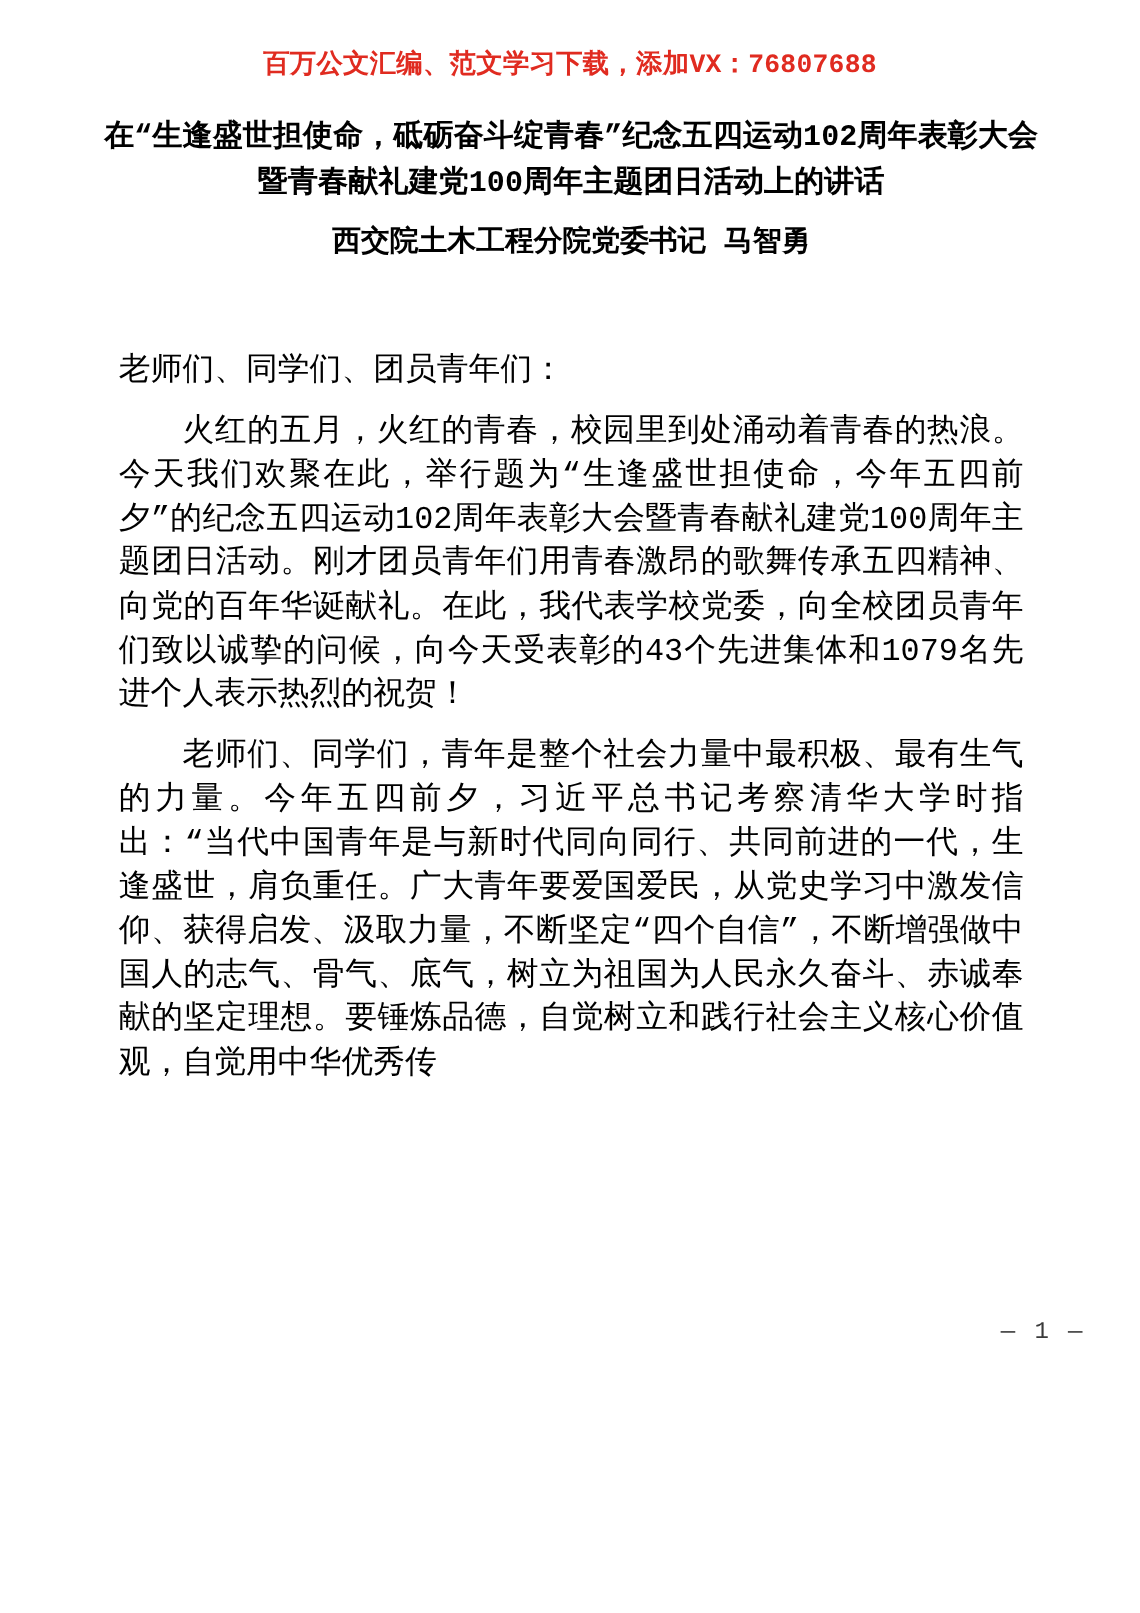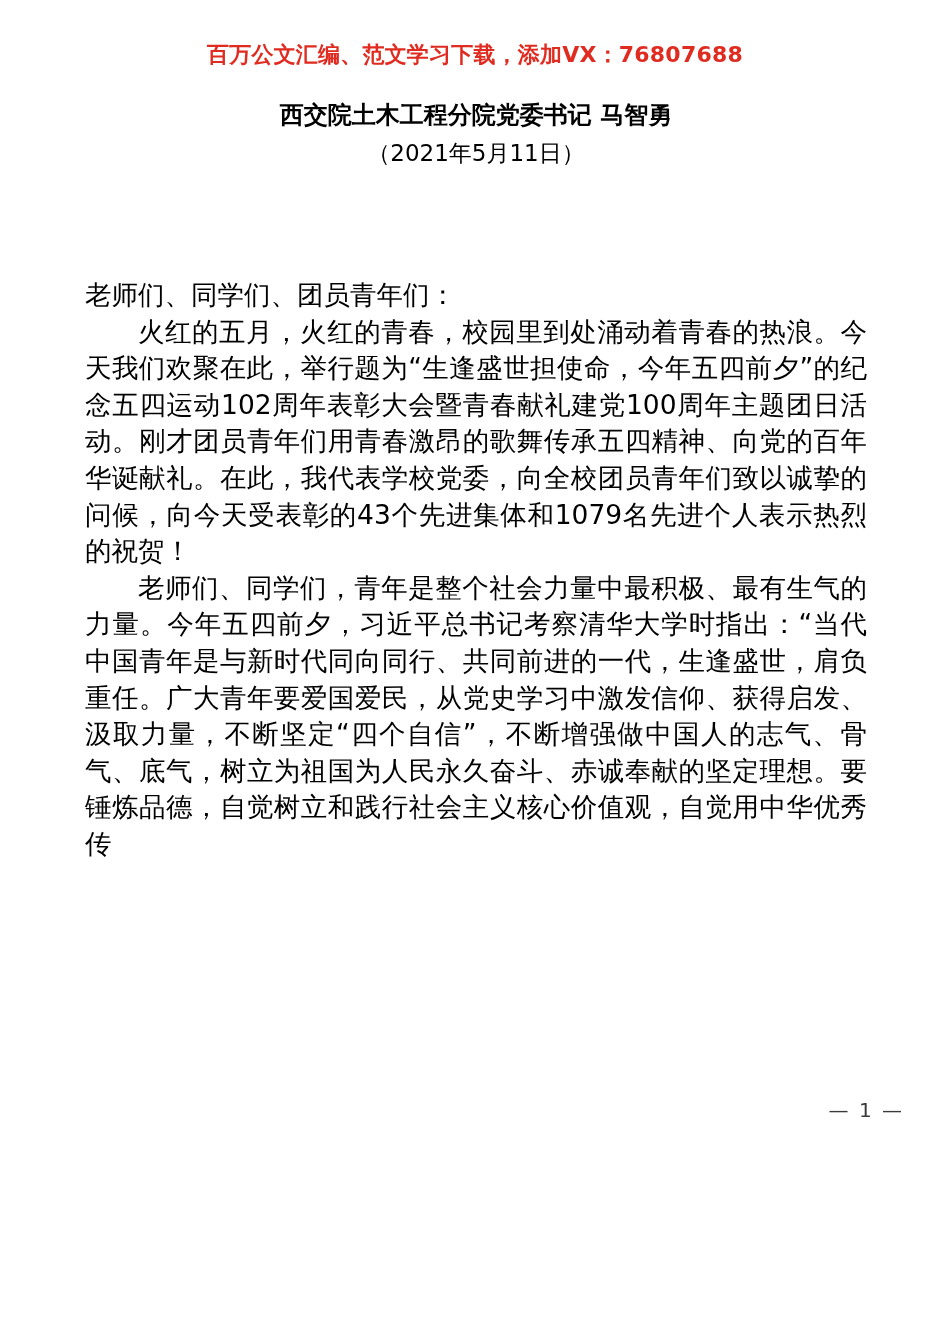--- a/index.html
+++ b/index.html
@@ -14,20 +14,21 @@
     font-family: "DejaVu Sans", "Liberation Sans", sans-serif;
     color: #000000;
     overflow: hidden;
   }
 
   .page {
     position: relative;
     width: 950px;
     height: 1144px;
     box-sizing: border-box;
+    font-family: Liberation Mono, monospace;
   }
 
   
   .promo-banner {
     position: absolute;
     top: 42px;
     left: 0;
     width: 950px;
     text-align: center;
     color: #e02b20;
@@ -51,41 +52,41 @@
     line-height: 38px;
     text-align: center;
     letter-spacing: 0.1px;
     margin: 0;
   }
   .doc-byline {
     font-size: 24px;
     font-weight: 700;
     line-height: 38px;
     text-align: center;
-    margin: 0;
+    margin: 12px;
   }
   .doc-date {
     font-size: 23px;
     font-weight: 400;
     line-height: 38px;
     text-align: center;
     margin: 0;
   }
 
   
   .body-block {
     position: absolute;
     top: 277px;
     left: 85px;
     width: 782px;
   }
   .para {
     font-size: 26.5px;
     line-height: 36.6px;
-    margin: 0;
+    margin: 14px;
     text-align: justify;
     text-justify: inter-ideograph;
     letter-spacing: 0;
     word-break: break-all;
   }
   .para.indent {
     text-indent: 2em;
   }
   .para.flush {
     text-indent: 0;
@@ -106,22 +107,22 @@
   }
 </style>
 </head>
 <body>
 
 <div class="page">
 
   <div class="promo-banner">百万公文汇编、范文学习下载，添加VX：76807688</div>
 
   <div class="title-block">
+    <p class="doc-title">在“生逢盛世担使命，砥砺奋斗绽青春”纪念五四运动102周年表彰大会暨青春献礼建党100周年主题团日活动上的讲话</p>
     <p class="doc-byline">西交院土木工程分院党委书记 马智勇</p>
-    <p class="doc-date">（2021年5月11日）</p>
   </div>
 
   <div class="body-block">
     <p class="para flush">老师们、同学们、团员青年们：</p>
     <p class="para indent">火红的五月，火红的青春，校园里到处涌动着青春的热浪。今天我们欢聚在此，举行题为“生逢盛世担使命，今年五四前夕”的纪念五四运动102周年表彰大会暨青春献礼建党100周年主题团日活动。刚才团员青年们用青春激昂的歌舞传承五四精神、向党的百年华诞献礼。在此，我代表学校党委，向全校团员青年们致以诚挚的问候，向今天受表彰的43个先进集体和1079名先进个人表示热烈的祝贺！</p>
     <p class="para indent">老师们、同学们，青年是整个社会力量中最积极、最有生气的力量。今年五四前夕，习近平总书记考察清华大学时指出：“当代中国青年是与新时代同向同行、共同前进的一代，生逢盛世，肩负重任。广大青年要爱国爱民，从党史学习中激发信仰、获得启发、汲取力量，不断坚定“四个自信”，不断增强做中国人的志气、骨气、底气，树立为祖国为人民永久奋斗、赤诚奉献的坚定理想。要锤炼品德，自觉树立和践行社会主义核心价值观，自觉用中华优秀传</p>
   </div>
 
   <div class="page-footer">— 1 —</div>
 

